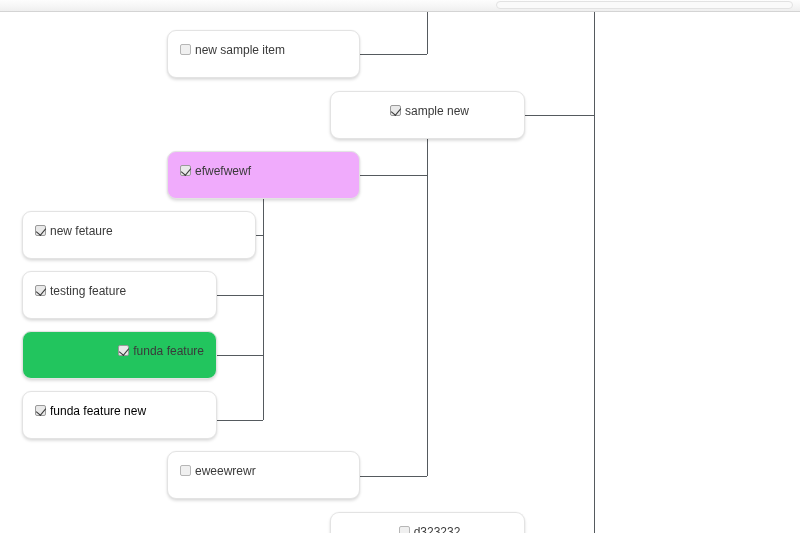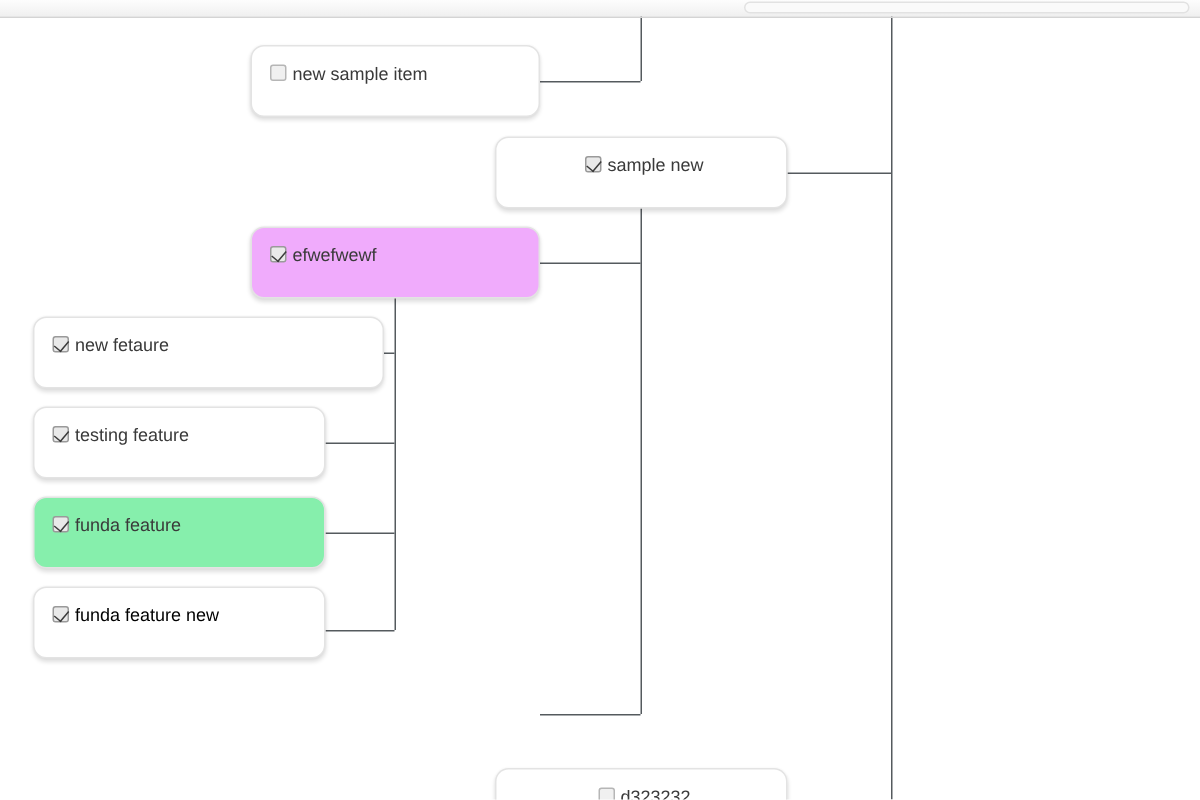--- a/index.html
+++ b/index.html
@@ -140,16 +140,17 @@
     <div class="conn h" style="background: rgb(85, 90, 94); left: 217px; top: 295px; width: 46px;"></div>
     <div class="conn h" style="background: rgb(85, 90, 94); left: 217px; top: 355px; width: 46px;"></div>
     <div class="conn h" style="background: rgb(85, 90, 94); left: 217px; top: 420px; width: 46px;"></div>
     <div class="conn h" style="background: rgb(85, 90, 94); left: 360px; top: 476px; width: 67px;"></div>
     <div class="node clipped-top" style="left: 167px; top: -42px; width: 193px; height: 48px; background: rgb(255, 255, 255); border-color: rgb(227, 227, 227);"></div>
     <div class="node" style="left: 167px; top: 30px; width: 193px; height: 48px; background: rgb(255, 255, 255); border-color: rgb(227, 227, 227);"><span class="node-label" style="color: rgb(58, 58, 58);"><span class="cb"></span><span>new sample item</span></span></div>
     <div class="node center" style="left: 330px; top: 91px; width: 195px; height: 48px; background: rgb(255, 255, 255); border-color: rgb(227, 227, 227);"><span class="node-label" style="color: rgb(58, 58, 58);"><span class="cb checked"></span><span>sample new</span></span></div>
     <div class="node" style="left: 167px; top: 151px; width: 193px; height: 48px; background: #f0abfc; border-color: rgb(227, 227, 227);"><span class="node-label" style="color: rgb(58, 58, 58);"><span class="cb checked"></span><span>efwefwewf</span></span></div>
     <div class="node" style="left: 22px; top: 211px; width: 234px; height: 48px; background: rgb(255, 255, 255); border-color: rgb(227, 227, 227);"><span class="node-label" style="color: rgb(58, 58, 58);"><span class="cb checked"></span><span>new fetaure</span></span></div>
     <div class="node" style="left: 22px; top: 271px; width: 195px; height: 48px; background: rgb(255, 255, 255); border-color: rgb(227, 227, 227);"><span class="node-label" style="color: rgb(58, 58, 58);"><span class="cb checked"></span><span>testing feature</span></span></div>
-    <div class="node" style="left: 22px; top: 331px; width: 195px; height: 48px; background: #86efac; border-color: rgb(227, 227, 227);"><span class="node-label" style="color: rgb(58, 58, 58);"><span class="cb checked"></span><span>funda feature</span></span></div>
+    <div class="node" style="left: 22px; top: 331px; width: 195px; height: 48px; background: #22c55e; border-color: rgb(227, 227, 227); text-align: right;"><span class="node-label" style="color: rgb(58, 58, 58);"><span class="cb checked"></span><span>funda feature</span></span></div>
     <div class="node" style="left: 22px; top: 391px; width: 195px; height: 48px; background: rgb(255, 255, 255); border-color: rgb(227, 227, 227);"><span class="node-label" style="color: #000000; text-align: right;"><span class="cb checked"></span><span>funda feature new</span></span></div>
+    <div class="node" style="left: 167px; top: 451px; width: 193px; height: 48px; background: rgb(255, 255, 255); border-color: rgb(227, 227, 227);"><span class="node-label" style="color: rgb(58, 58, 58);"><span class="cb"></span><span>eweewrewr</span></span></div>
     <div class="node center clipped-bottom" style="left: 330px; top: 512px; width: 195px; height: 48px; background: rgb(255, 255, 255); border-color: rgb(227, 227, 227);"><span class="node-label" style="color: rgb(58, 58, 58);"><span class="cb"></span><span>d323232</span></span></div>
   </div>
 
 </body></html>

